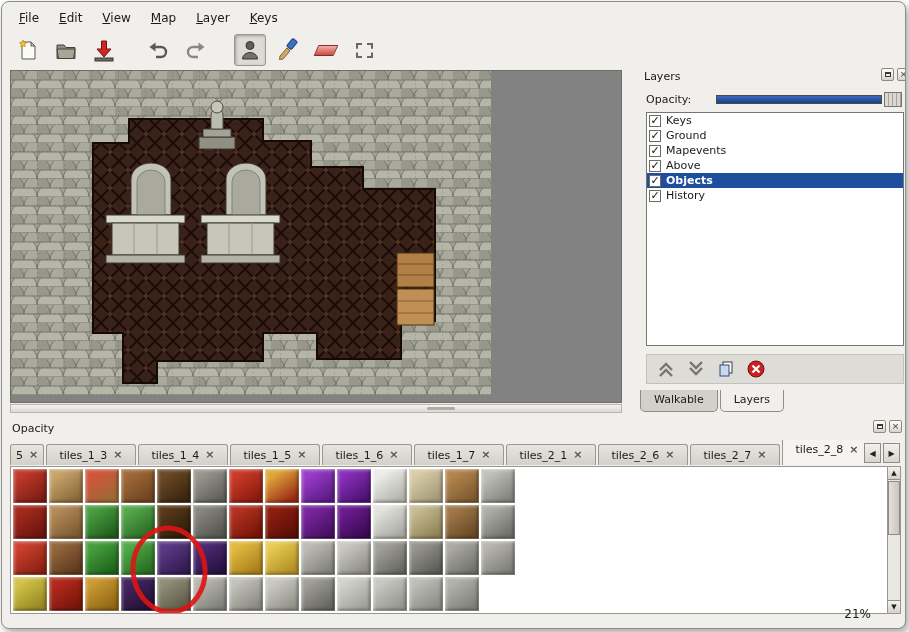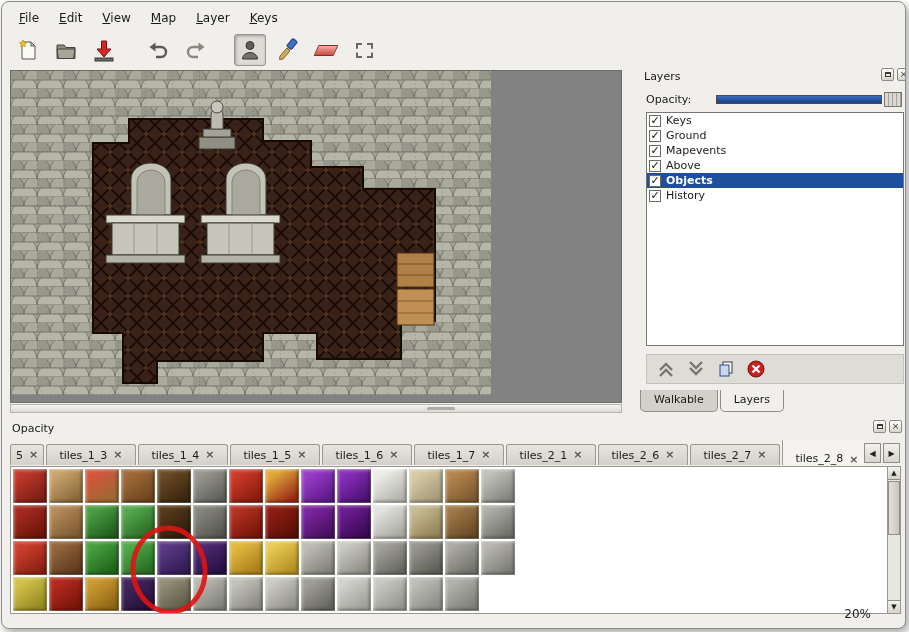--- a/index.html
+++ b/index.html
@@ -70,21 +70,21 @@
   
   .tilesets-panel { position:absolute; left:8px; top:418px; width:892px; height:200px; }
   .ts-title { position:absolute; left:2px; top:2px; font-size:11px; }
   .ts-winbtns { position:absolute; right:0; top:0; display:flex; gap:3px; }
   .ts-tabs { position:absolute; left:0; top:20px; width:854px; height:25px;
     display:flex; align-items:flex-end; gap:2px; overflow:hidden; }
   .ts-tab { width:90px; height:21px; flex:none; display:flex; align-items:center; justify-content:center;
     font-size:11px; border:1px solid #9b998f; border-bottom:none; border-radius:3px 3px 0 0;
     background:linear-gradient(#e7e5df,#d2d0c8); }
   .ts-tab.partial { width:34px; }
-  .ts-tab.active { height:32px; background:#f5f4f0;align-items:flex-end; }
+  .ts-tab.active { height:32px; background:#f5f4f0; }
   .ts-tab-label { overflow:hidden; white-space:nowrap; }
   .ts-close { margin-left:6px; font-size:11px; line-height:10px; color:#55534c; font-weight:bold; }
   .ts-arrows { position:absolute; right:2px; top:23px; display:flex; gap:2px; }
   .ts-arrow { width:17px; height:20px; border:1px solid #8f8d85; background:linear-gradient(#f2f1ed,#d6d4cc);
     display:flex; align-items:center; justify-content:center; font-size:8px; color:#22201c; }
 
   .ts-content { position:absolute; left:0; top:46px; width:878px; height:148px;
     background:#ffffff; border:1px solid #98968f; overflow:hidden; }
   #tile-grid { position:absolute; left:2px; top:2px; display:grid;
     grid-template-columns:repeat(14,34px); grid-auto-rows:34px; gap:2px; }
@@ -441,14 +441,14 @@
       </svg>
     </div>
 
     <div class="ts-vscroll">
       <span class="vs-btn up">▲</span>
       <span class="vs-handle"></span>
       <span class="vs-btn down">▼</span>
     </div>
   </div>
 
-  <span class="status">20%</span>
+  <span class="status">21%</span>
 </div>
 
 </body></html>

